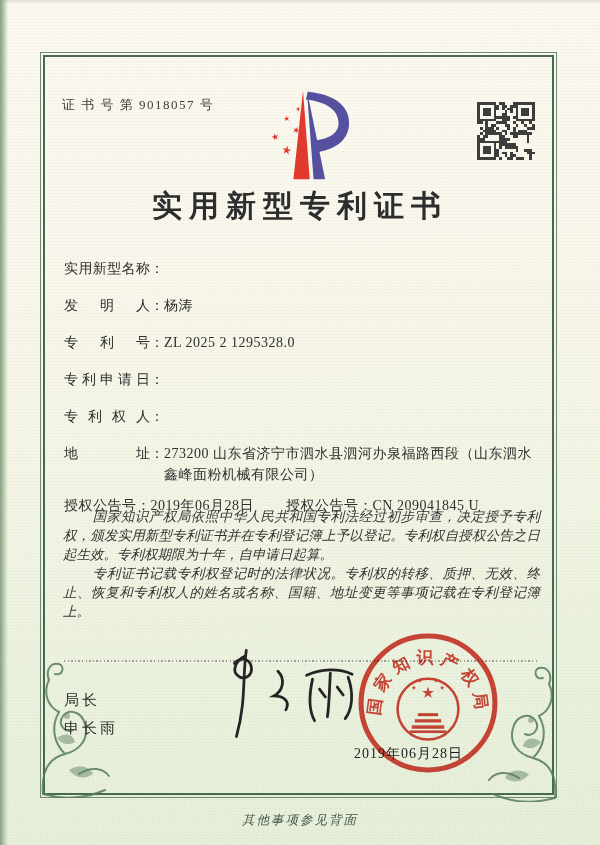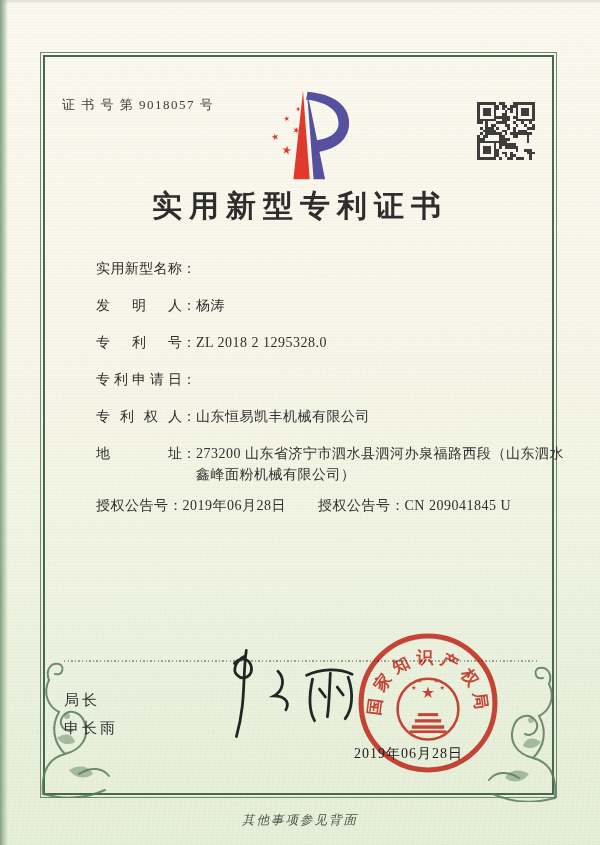--- a/index.html
+++ b/index.html
@@ -24,21 +24,21 @@
 
   .cert-no{position:absolute;left:62px;top:96px;font-size:13px;letter-spacing:1.5px;color:#3c3c3c;}
 
   .logo{position:absolute;left:255px;top:87px;width:96px;height:96px;}
   .qr{position:absolute;left:477px;top:102px;width:58px;height:58px;}
   .qr i{position:absolute;width:2.8px;height:2.8px;background:#3d3d3d;}
 
   .title{position:absolute;left:0;right:0;top:186px;text-align:center;
     font-size:30px;font-weight:700;letter-spacing:7px;color:#2d2d2d;}
 
-  .fields{position:absolute;left:64px;top:258px;width:476px;font-size:14px;color:#2f2f2f;margin-left:32px;}
+  .fields{position:absolute;left:64px;top:258px;width:476px;font-size:14px;color:#2f2f2f;}
   .frow{display:flex;align-items:flex-start;line-height:21px;margin-bottom:16px;}
   .flabel{flex:0 0 86px;text-align:justify;text-align-last:justify;}
   .fcolon{flex:0 0 12px;}
   .fvalue{flex:1;letter-spacing:.5px;}
   .frow.addr{margin-bottom:10px;}
   .grant-row{display:flex;line-height:21px;}
   .grant-row .pair2{margin-left:32px;font-family:Liberation Serif, serif;}
   .glabel{letter-spacing:.5px;}
 
   .paras{position:absolute;left:63px;top:507px;width:477px;font-size:13.5px;font-style:italic;
@@ -361,46 +361,49 @@
         <span class="fcolon">：</span>
     </div>
     <div class="frow">
       <span class="flabel">发明人</span>
         <span class="fcolon">：</span>
       <span class="fvalue">杨涛</span>
     </div>
     <div class="frow">
       <span class="flabel">专利号</span>
         <span class="fcolon">：</span>
-      <span class="fvalue">ZL 2018 2 1295328.0</span>
+      <span class="fvalue">ZL 2025 2 1295328.0</span>
     </div>
     <div class="frow">
       <span class="flabel">专利申请日</span>
         <span class="fcolon">：</span>
     </div>
     <div class="frow">
       <span class="flabel">专利权人</span>
         <span class="fcolon">：</span>
-      <span class="fvalue">山东恒易凯丰机械有限公司</span>
     </div>
     <div class="frow addr">
       <span class="flabel">地址</span>
         <span class="fcolon">：</span>
       <span class="fvalue">273200 山东省济宁市泗水县泗河办泉福路西段（山东泗水鑫峰面粉机械有限公司）</span>
     </div>
     <div class="grant-row">
       <span class="glabel">授权公告号</span>
         <span>：</span>
       <span class="fvalue" style="flex:none;">2019年06月28日</span>
       <span class="pair2 glabel">授权公告号</span>
         <span>：</span>
       <span class="fvalue" style="flex:none;">CN 209041845 U</span>
     </div>
   </div>
 
+  <div class="paras">
+    <p>国家知识产权局依照中华人民共和国专利法经过初步审查，决定授予专利权，颁发实用新型专利证书并在专利登记簿上予以登记。专利权自授权公告之日起生效。专利权期限为十年，自申请日起算。</p>
+    <p>专利证书记载专利权登记时的法律状况。专利权的转移、质押、无效、终止、恢复和专利权人的姓名或名称、国籍、地址变更等事项记载在专利登记簿上。</p>
+  </div>
 
   <div class="microline"></div>
 
   <div class="signer">
     <div>局长</div>
     <div>申长雨</div>
   </div>
 
   <svg class="signature" viewBox="0 0 180 100">
     <g fill="none" stroke="#242424" stroke-width="2.8" stroke-linecap="round">

